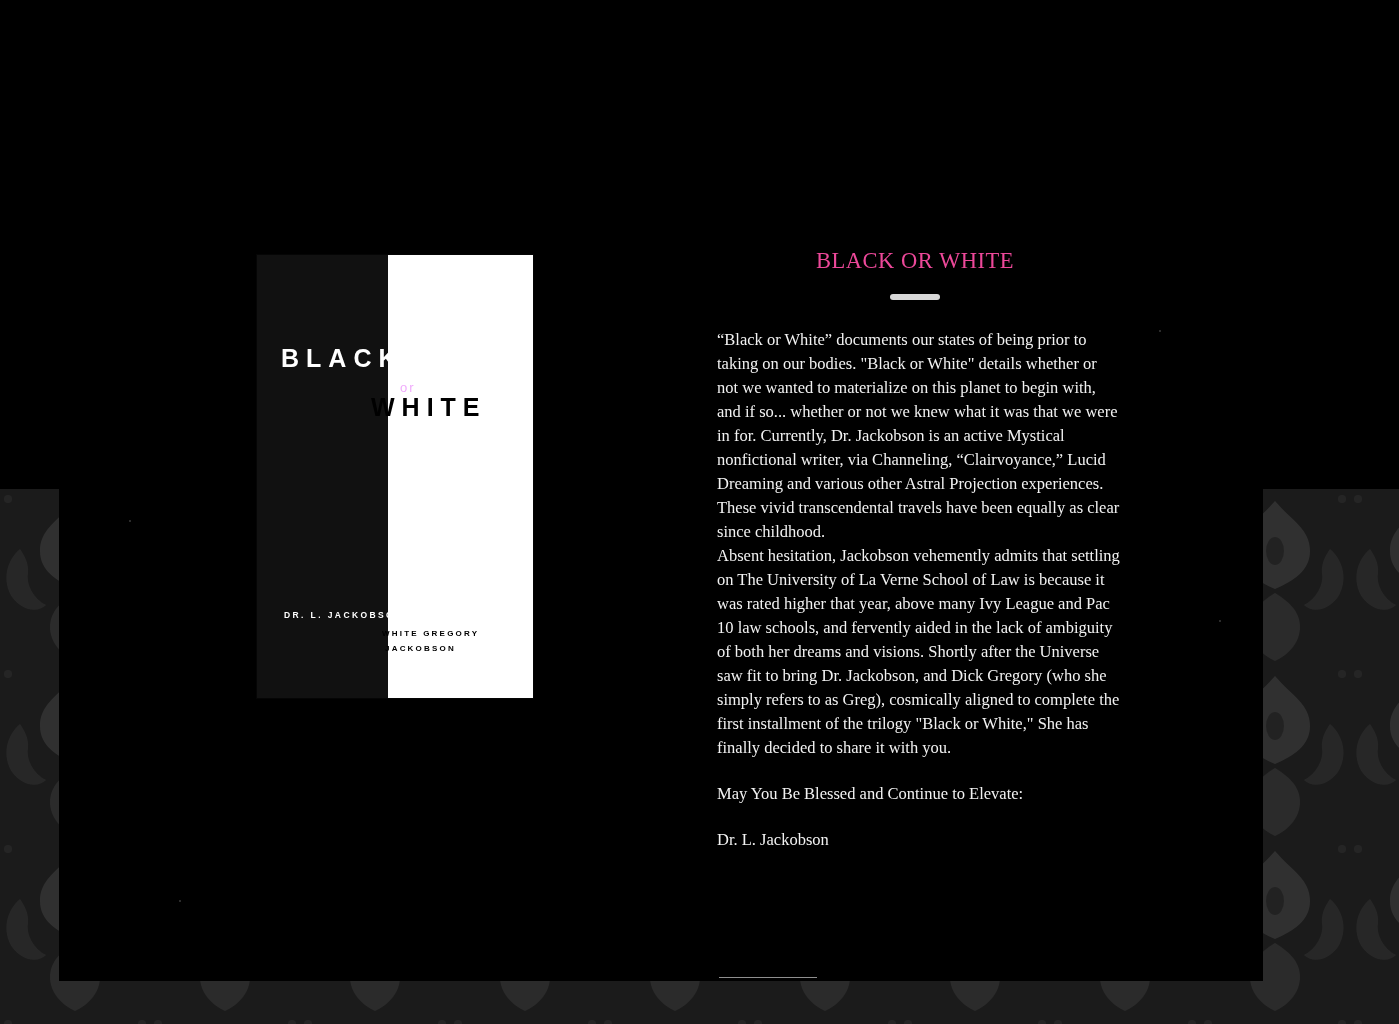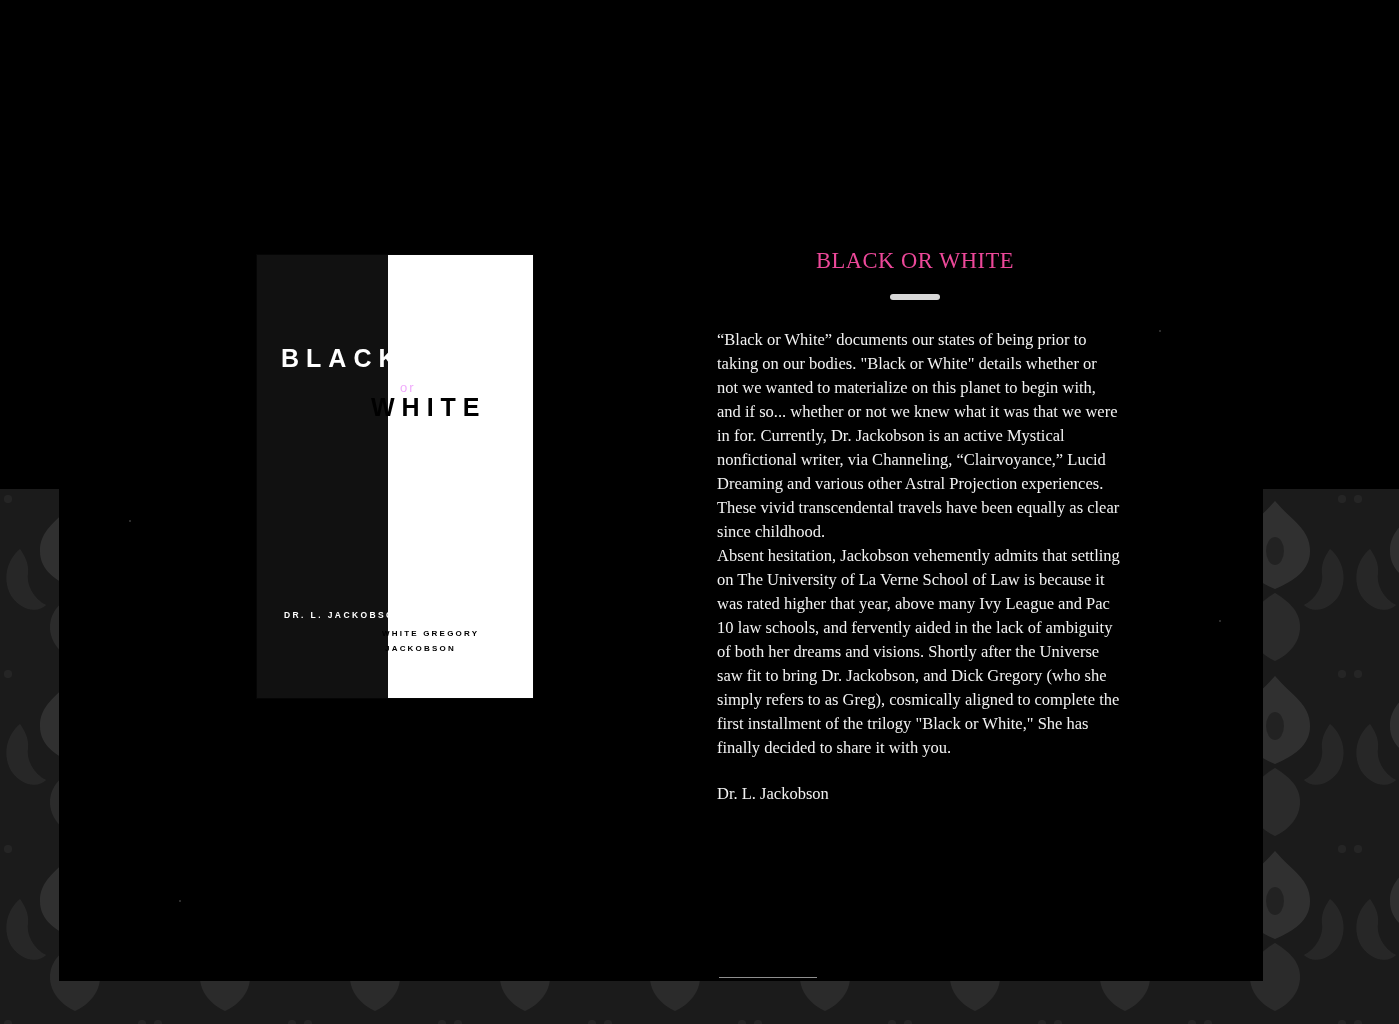--- a/index.html
+++ b/index.html
@@ -228,19 +228,20 @@
       <div class="cover-sub2">JACKOBSON</div>
     </div>
   </div>
 
   <div class="text-col">
     <h2 class="section-title">BLACK OR WHITE</h2>
     <div class="divider"></div>
     <div class="body-text">
       <p>“Black or White” documents our states of being prior to taking on our bodies. "Black or White" details whether or not we wanted to materialize on this planet to begin with, and if so... whether or not we knew what it was that we were in for. Currently, Dr. Jackobson is an active Mystical nonfictional writer, via Channeling, “Clairvoyance,” Lucid Dreaming and various other Astral Projection experiences. These vivid transcendental travels have been equally as clear since childhood.</p>
       <p>Absent hesitation, Jackobson vehemently admits that settling on The University of La Verne School of Law is because it was rated higher that year, above many Ivy League and Pac 10 law schools, and fervently aided in the lack of ambiguity of both her dreams and visions. Shortly after the Universe saw fit to bring Dr. Jackobson, and Dick Gregory (who she simply refers to as Greg), cosmically aligned to complete the first installment of the trilogy "Black or White," She has finally decided to share it with you.</p>
+      <p class="gap">May You Be Blessed and Continue to Elevate:</p>
       <p class="gap">Dr. L. Jackobson</p>
     </div>
   </div>
 
   <div class="bottom-rule"></div>
 
 </div>
 
 </body></html>

